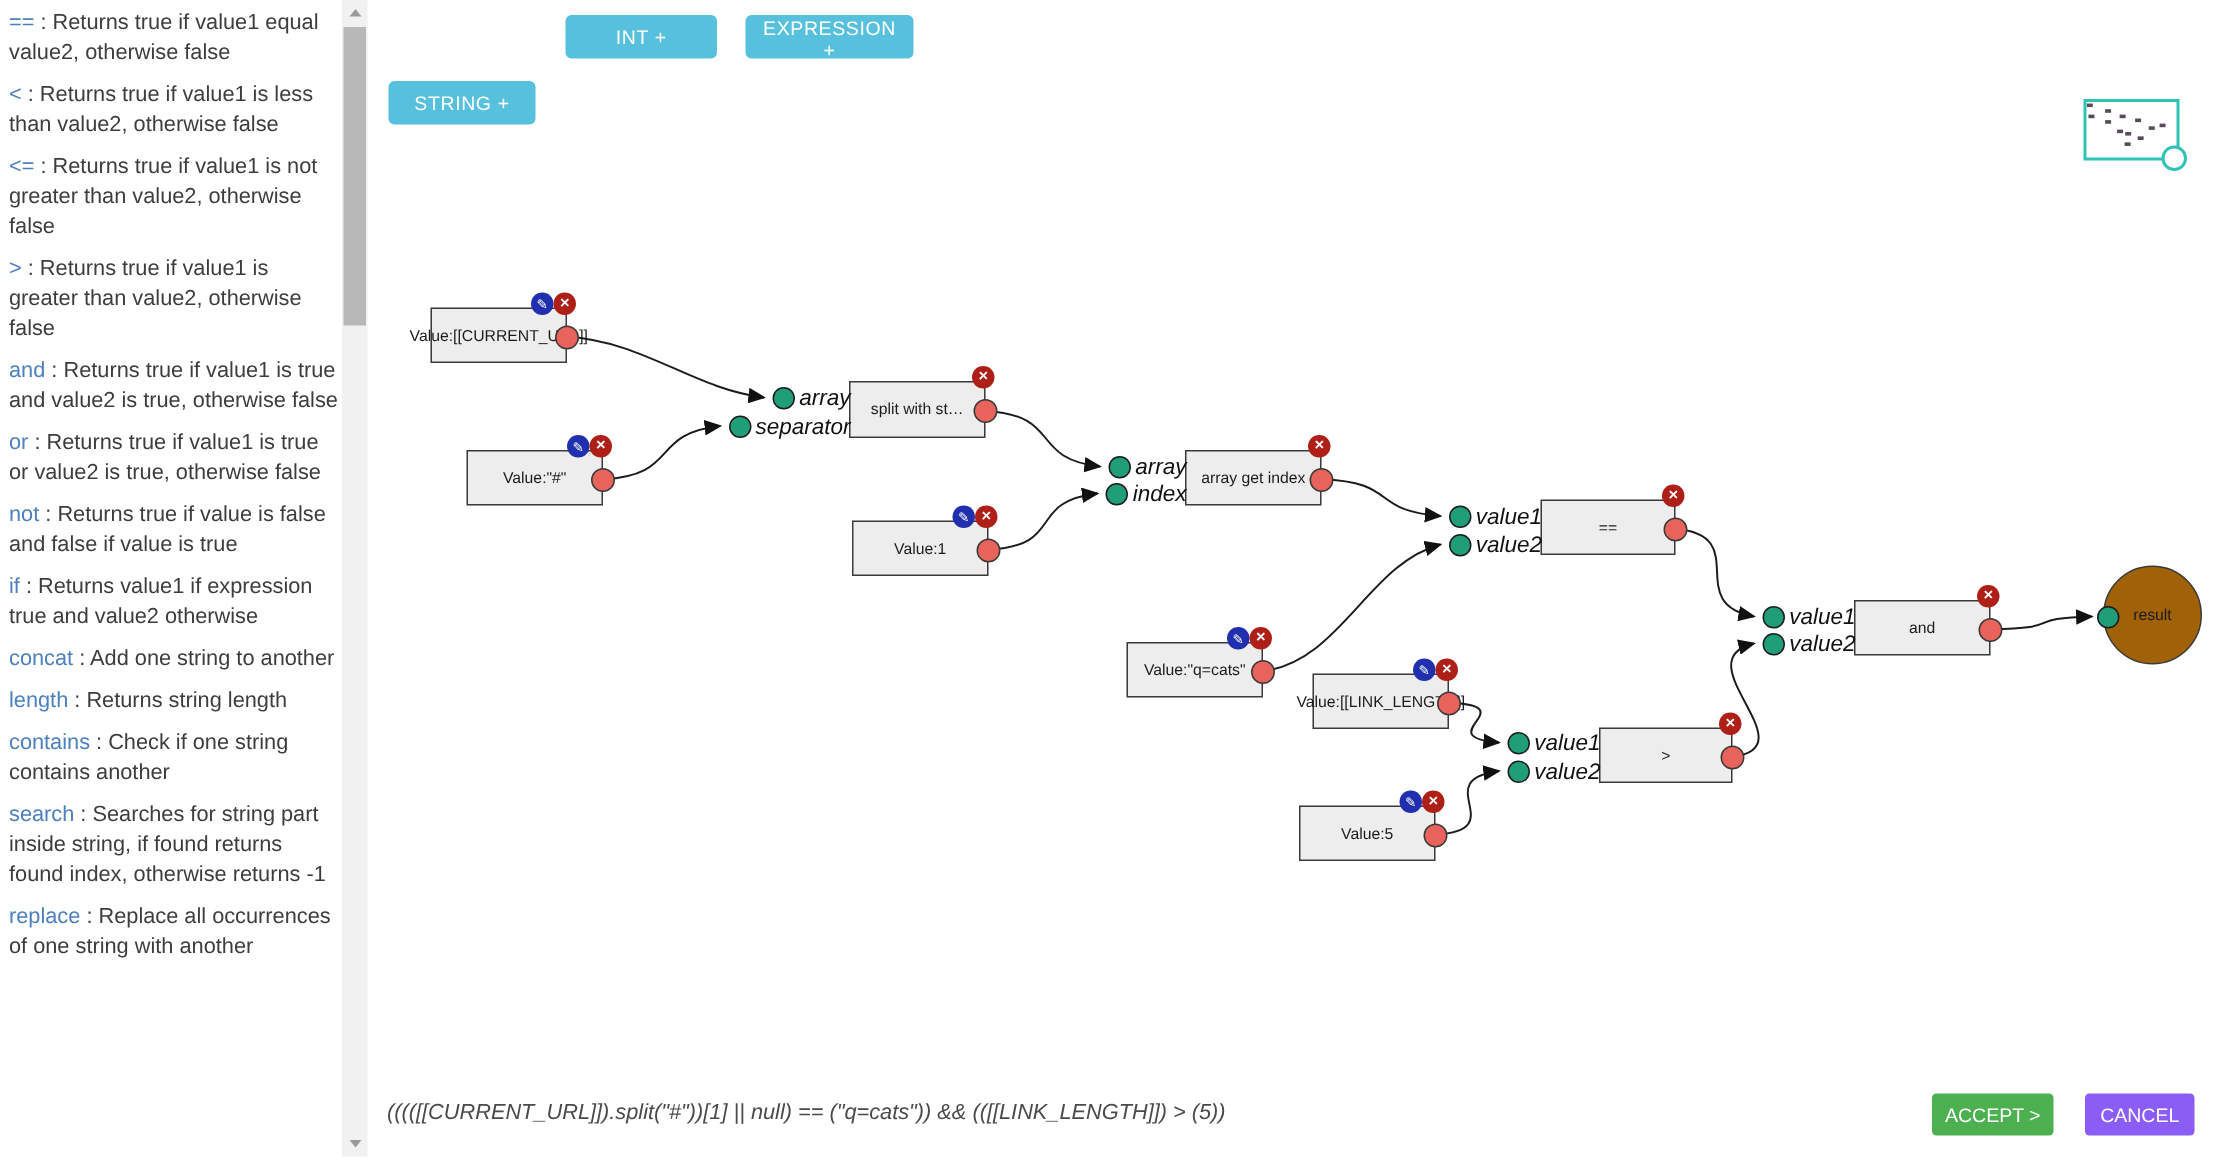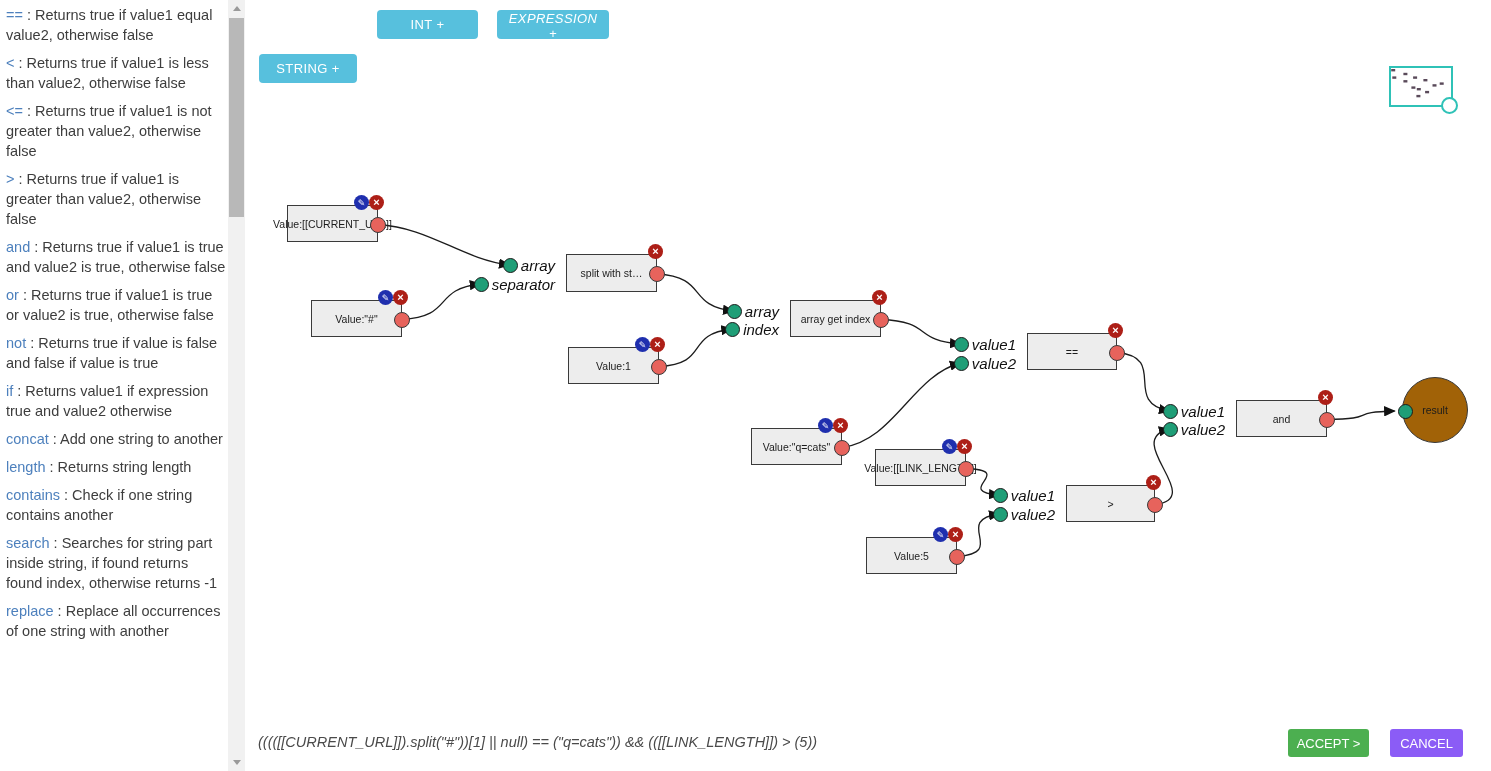--- a/index.html
+++ b/index.html
@@ -18,36 +18,36 @@
   .sb-arrow-down{bottom:0;}
   .tri-up{width:0;height:0;border-left:4px solid transparent;border-right:4px solid transparent;border-bottom:5px solid #9a9a9a;}
   .tri-down{width:0;height:0;border-left:4px solid transparent;border-right:4px solid transparent;border-top:5px solid #9a9a9a;}
   .sb-thumb{position:absolute;left:1px;top:18px;width:15px;height:199px;background:#b8b8b8;}
   
   .tb-btn{position:absolute;top:10px;height:29px;border:none;border-radius:4px;
     background:#57c0dd;color:#fff;font-size:13px;font-family:"Liberation Sans",sans-serif;
     letter-spacing:.4px;cursor:pointer;}
   .tb-string{left:259px;width:98px;margin-top:44px;}
   .tb-int{left:377px;width:101px;}
-  .tb-expr{left:497px;width:112px;font-style:italic;}
+  .tb-expr{left:497px;width:112px;}
   
   #graph{position:absolute;left:0;top:0;width:1491px;height:771px;}
   .edges{position:absolute;left:0;top:0;z-index:1;pointer-events:none;}
   .edge{fill:none;stroke:#1c1c1c;stroke-width:1.3;}
   .node{position:absolute;background:#ededed;border:1.5px solid #3a3a3a;box-sizing:border-box;z-index:2;cursor:move;}
   .node-circle{border-radius:50%;background:#a16207;}
   .node-label{width:100%;height:100%;display:flex;flex-direction:row;align-items:center;justify-content:center;
     font-size:10.5px;line-height:12px;color:#1c1c1c;text-align:center;white-space:nowrap;}
   .icon{position:absolute;width:15px;height:15px;border-radius:50%;color:#fff;z-index:3;
     display:flex;align-items:center;justify-content:center;cursor:pointer;box-sizing:border-box;}
   .icon-edit{background:#1f2fae;top:-11px;right:8px;font-size:9px;}
   .icon-close{background:#ad1f17;top:-11px;right:-7px;font-size:11px;font-weight:bold;line-height:1;}
   .port-out{position:absolute;right:-9px;width:16px;height:16px;border-radius:50%;
     background:#e7635c;border:1.5px solid #3a3a3a;box-sizing:border-box;z-index:3;cursor:crosshair;}
-  .input-wrap{position:absolute;right:100%;margin-right:12px;height:16px;display:flex;align-items:center;white-space:nowrap;}
+  .input-wrap{position:absolute;right:100%;margin-right:0;height:16px;display:flex;align-items:center;white-space:nowrap;}
   .node-circle .input-wrap{margin-right:-10px;}
   .port-in{width:15px;height:15px;border-radius:50%;background:#1f9e77;border:1.5px solid #1c1c1c;
     box-sizing:border-box;flex:none;cursor:crosshair;}
   .input-label{font-style:italic;font-size:15px;color:#111;margin-left:3px;}
   
   .minimap{position:absolute;left:1389px;top:66px;width:60px;height:37px;border:2px solid #2fc2b7;background:#fff;z-index:4;cursor:pointer;}
   .minimap-handle{position:absolute;right:-7px;bottom:-9px;width:13px;height:13px;border-radius:50%;
     border:2px solid #2fc2b7;background:#fff;}
   
   .expression{position:absolute;left:258px;top:734px;font-style:italic;font-size:14.5px;color:#4a4a4a;z-index:5;}

